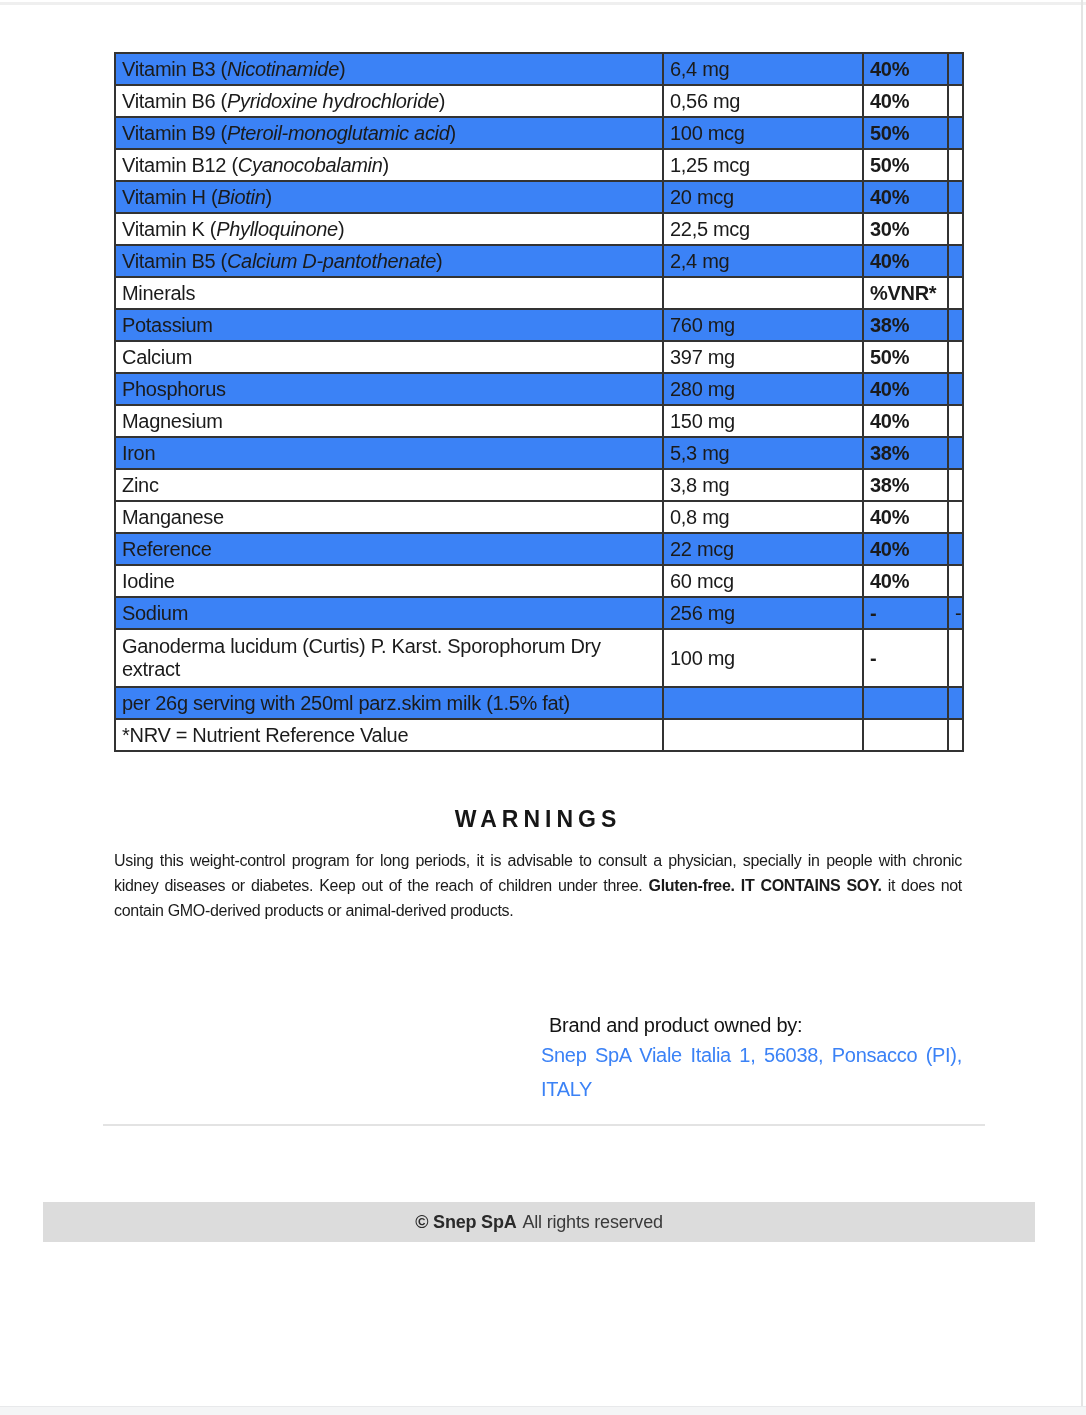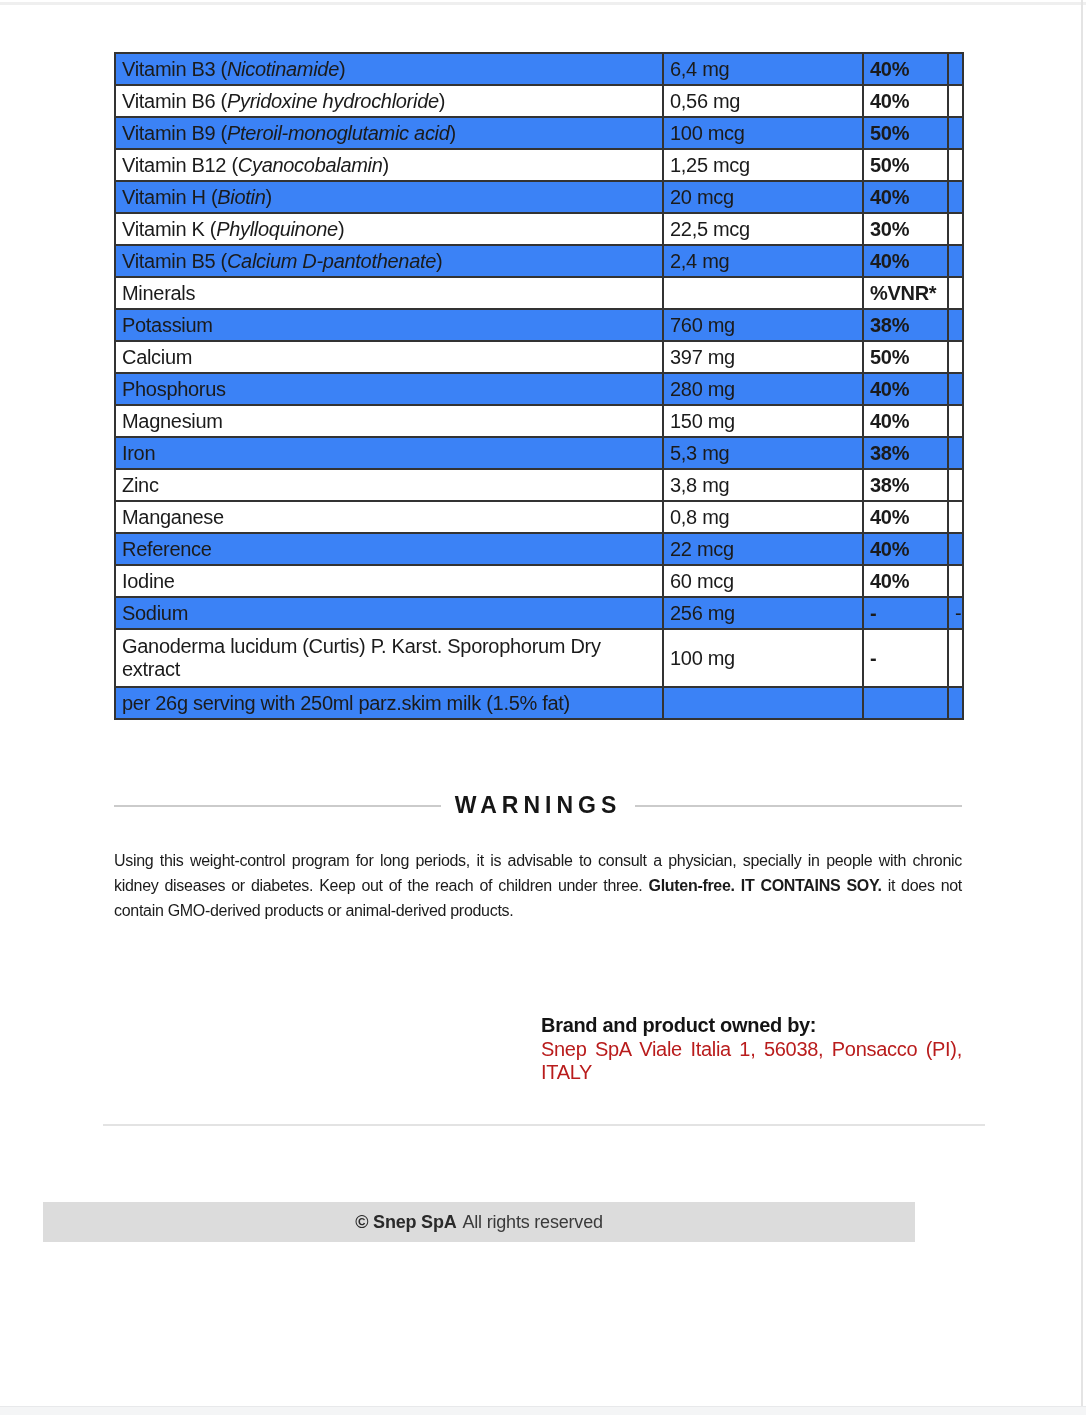--- a/index.html
+++ b/index.html
@@ -24,43 +24,43 @@
   }
   tr.shaded td{background:#3b82f6;}
   tr.tall td{height:54px;}
   td.c-amount{padding-left:7px;}
   td.c-nrv{padding-left:6px;font-weight:bold;}
   td.c-extra{padding:1px 2px;}
 
   
   .warnings-heading{
     position:absolute;left:114px;top:792px;width:848px;
-    display:flex;align-items:center;gap:14px;
+    display:flex;align-items:center;gap:14px;flex-direction:column;
   }
   .warnings-heading .rule{flex:1;height:2px;background:#cbcbcb;}
   .warnings-heading .title{
     font-size:23px;font-weight:bold;letter-spacing:5px;color:#161616;white-space:nowrap;
   }
   .warnings-text{
     position:absolute;left:114px;top:849px;width:848px;margin:0;
     font-size:16px;line-height:24.8px;letter-spacing:-0.3px;
     text-align:justify;color:#1b1b1b;
   }
   .warnings-text b{font-weight:bold;}
 
   
   .brand-block{position:absolute;left:541px;top:1013px;width:421px;}
-  .brand-heading{font-size:20px;font-weight:bold;letter-spacing:-0.3px;line-height:25px;color:#141414;}
-  .brand-address{font-size:20px;letter-spacing:-0.3px;line-height:23px;text-align:justify;color:#b91c1c;}
+  .brand-heading{font-size:20px;font-weight:normal;letter-spacing:-0.3px;line-height:25px;color:#141414;margin-left:8px;}
+  .brand-address{font-size:20px;letter-spacing:-0.3px;line-height:34px;text-align:justify;color:#3b82f6;}
 
   .divider{position:absolute;left:103px;top:1124px;width:882px;height:2px;background:#e3e3e3;}
 
   
   .footer-bar{
-    position:absolute;left:43px;top:1202px;width:872px;height:40px;
+    position:absolute;left:43px;top:1202px;width:992px;height:40px;
     background:#dcdcdc;display:flex;align-items:center;justify-content:center;
     font-size:18px;letter-spacing:-0.2px;color:#3a3a3a;
   }
   .footer-bar .b{font-weight:bold;color:#2a2a2a;margin-right:6px;}
 </style>
 </head>
 <body>
 
 <div class="top-edge"></div>
 <div class="right-edge"></div>
@@ -186,20 +186,26 @@
         <td class="c-amount">100 mg</td>
         <td class="c-nrv">-</td>
         <td class="c-extra"></td>
       </tr>
       <tr class="shaded">
         <td class="c-label">per 26g serving with 250ml parz.skim milk (1.5% fat)</td>
         <td class="c-amount"></td>
         <td class="c-nrv"></td>
         <td class="c-extra"></td>
       </tr>
+      <tr>
+        <td class="c-label">*NRV = Nutrient Reference Value</td>
+        <td class="c-amount"></td>
+        <td class="c-nrv"></td>
+        <td class="c-extra"></td>
+      </tr>
     </tbody>
 </table>
 
 <div class="warnings-heading">
   <div class="rule"></div>
   <div class="title">WARNINGS</div>
   <div class="rule"></div>
 </div>
 
 <p class="warnings-text"><span>Using this weight-control program for long periods, it is advisable to consult a physician, specially in people with chronic kidney diseases or diabetes. Keep out of the reach of children under three. </span><b>Gluten-free. IT CONTAINS SOY.</b><span> it does not contain GMO-derived products or animal-derived products.</span></p>

